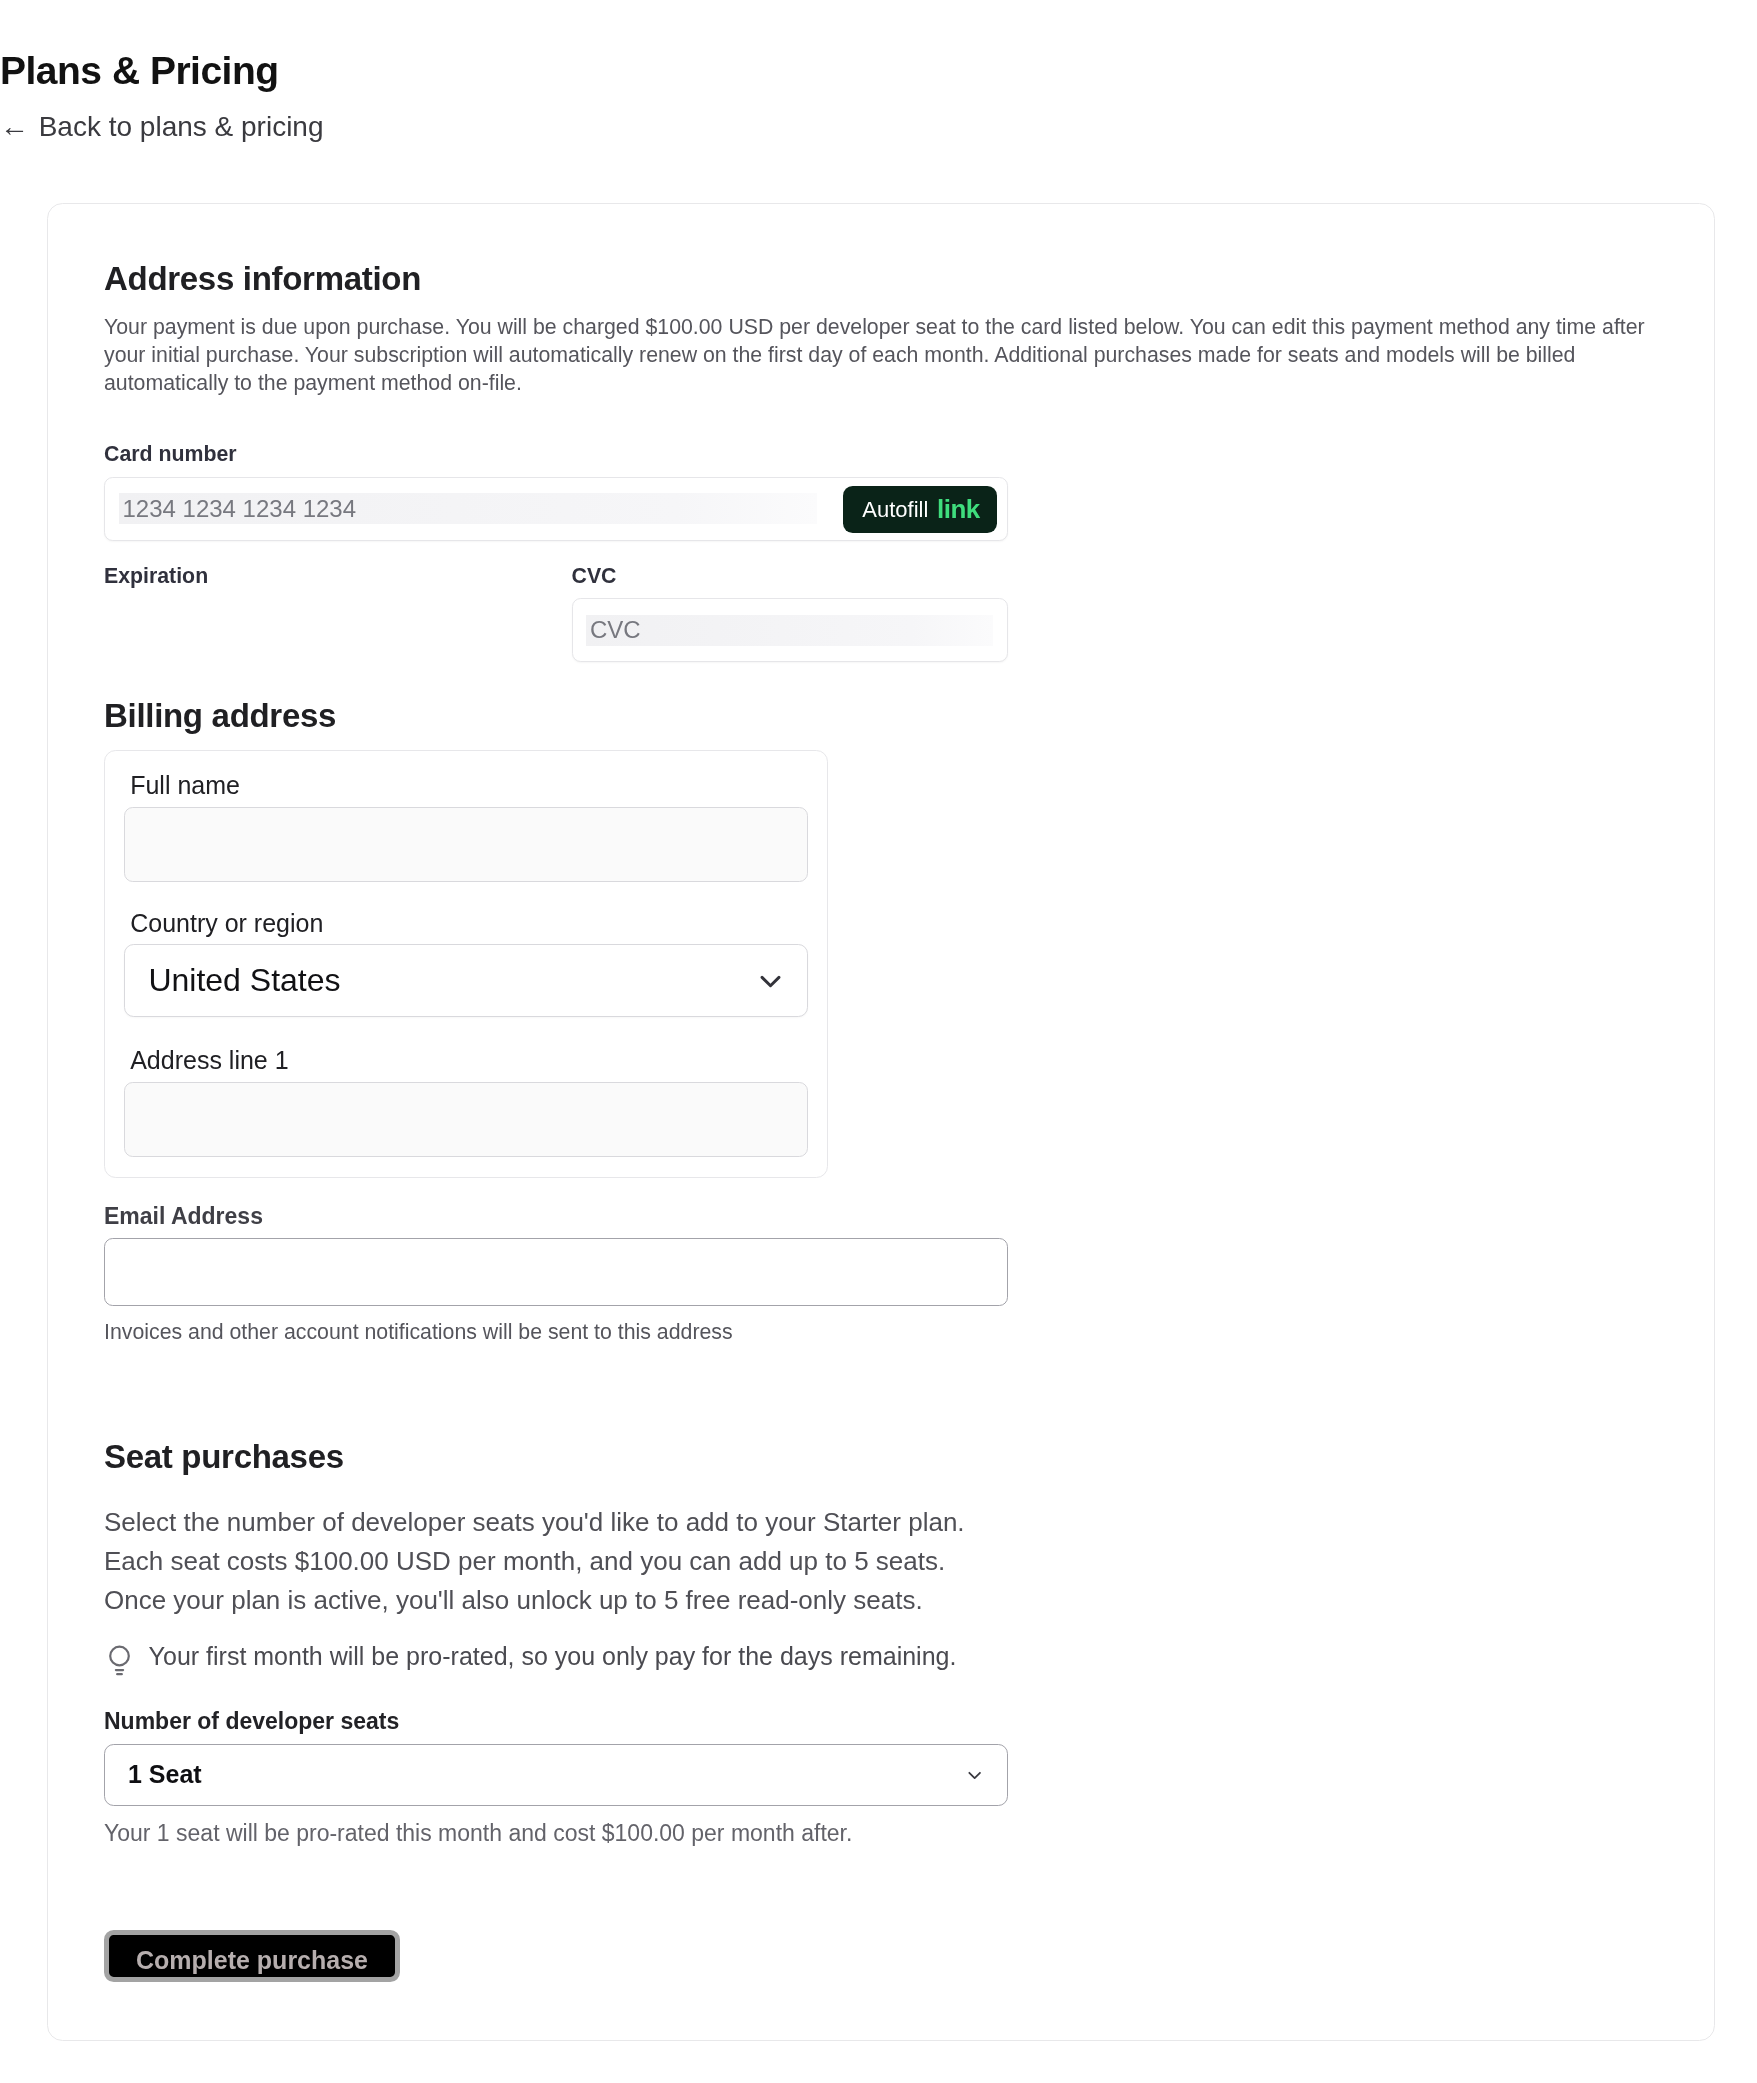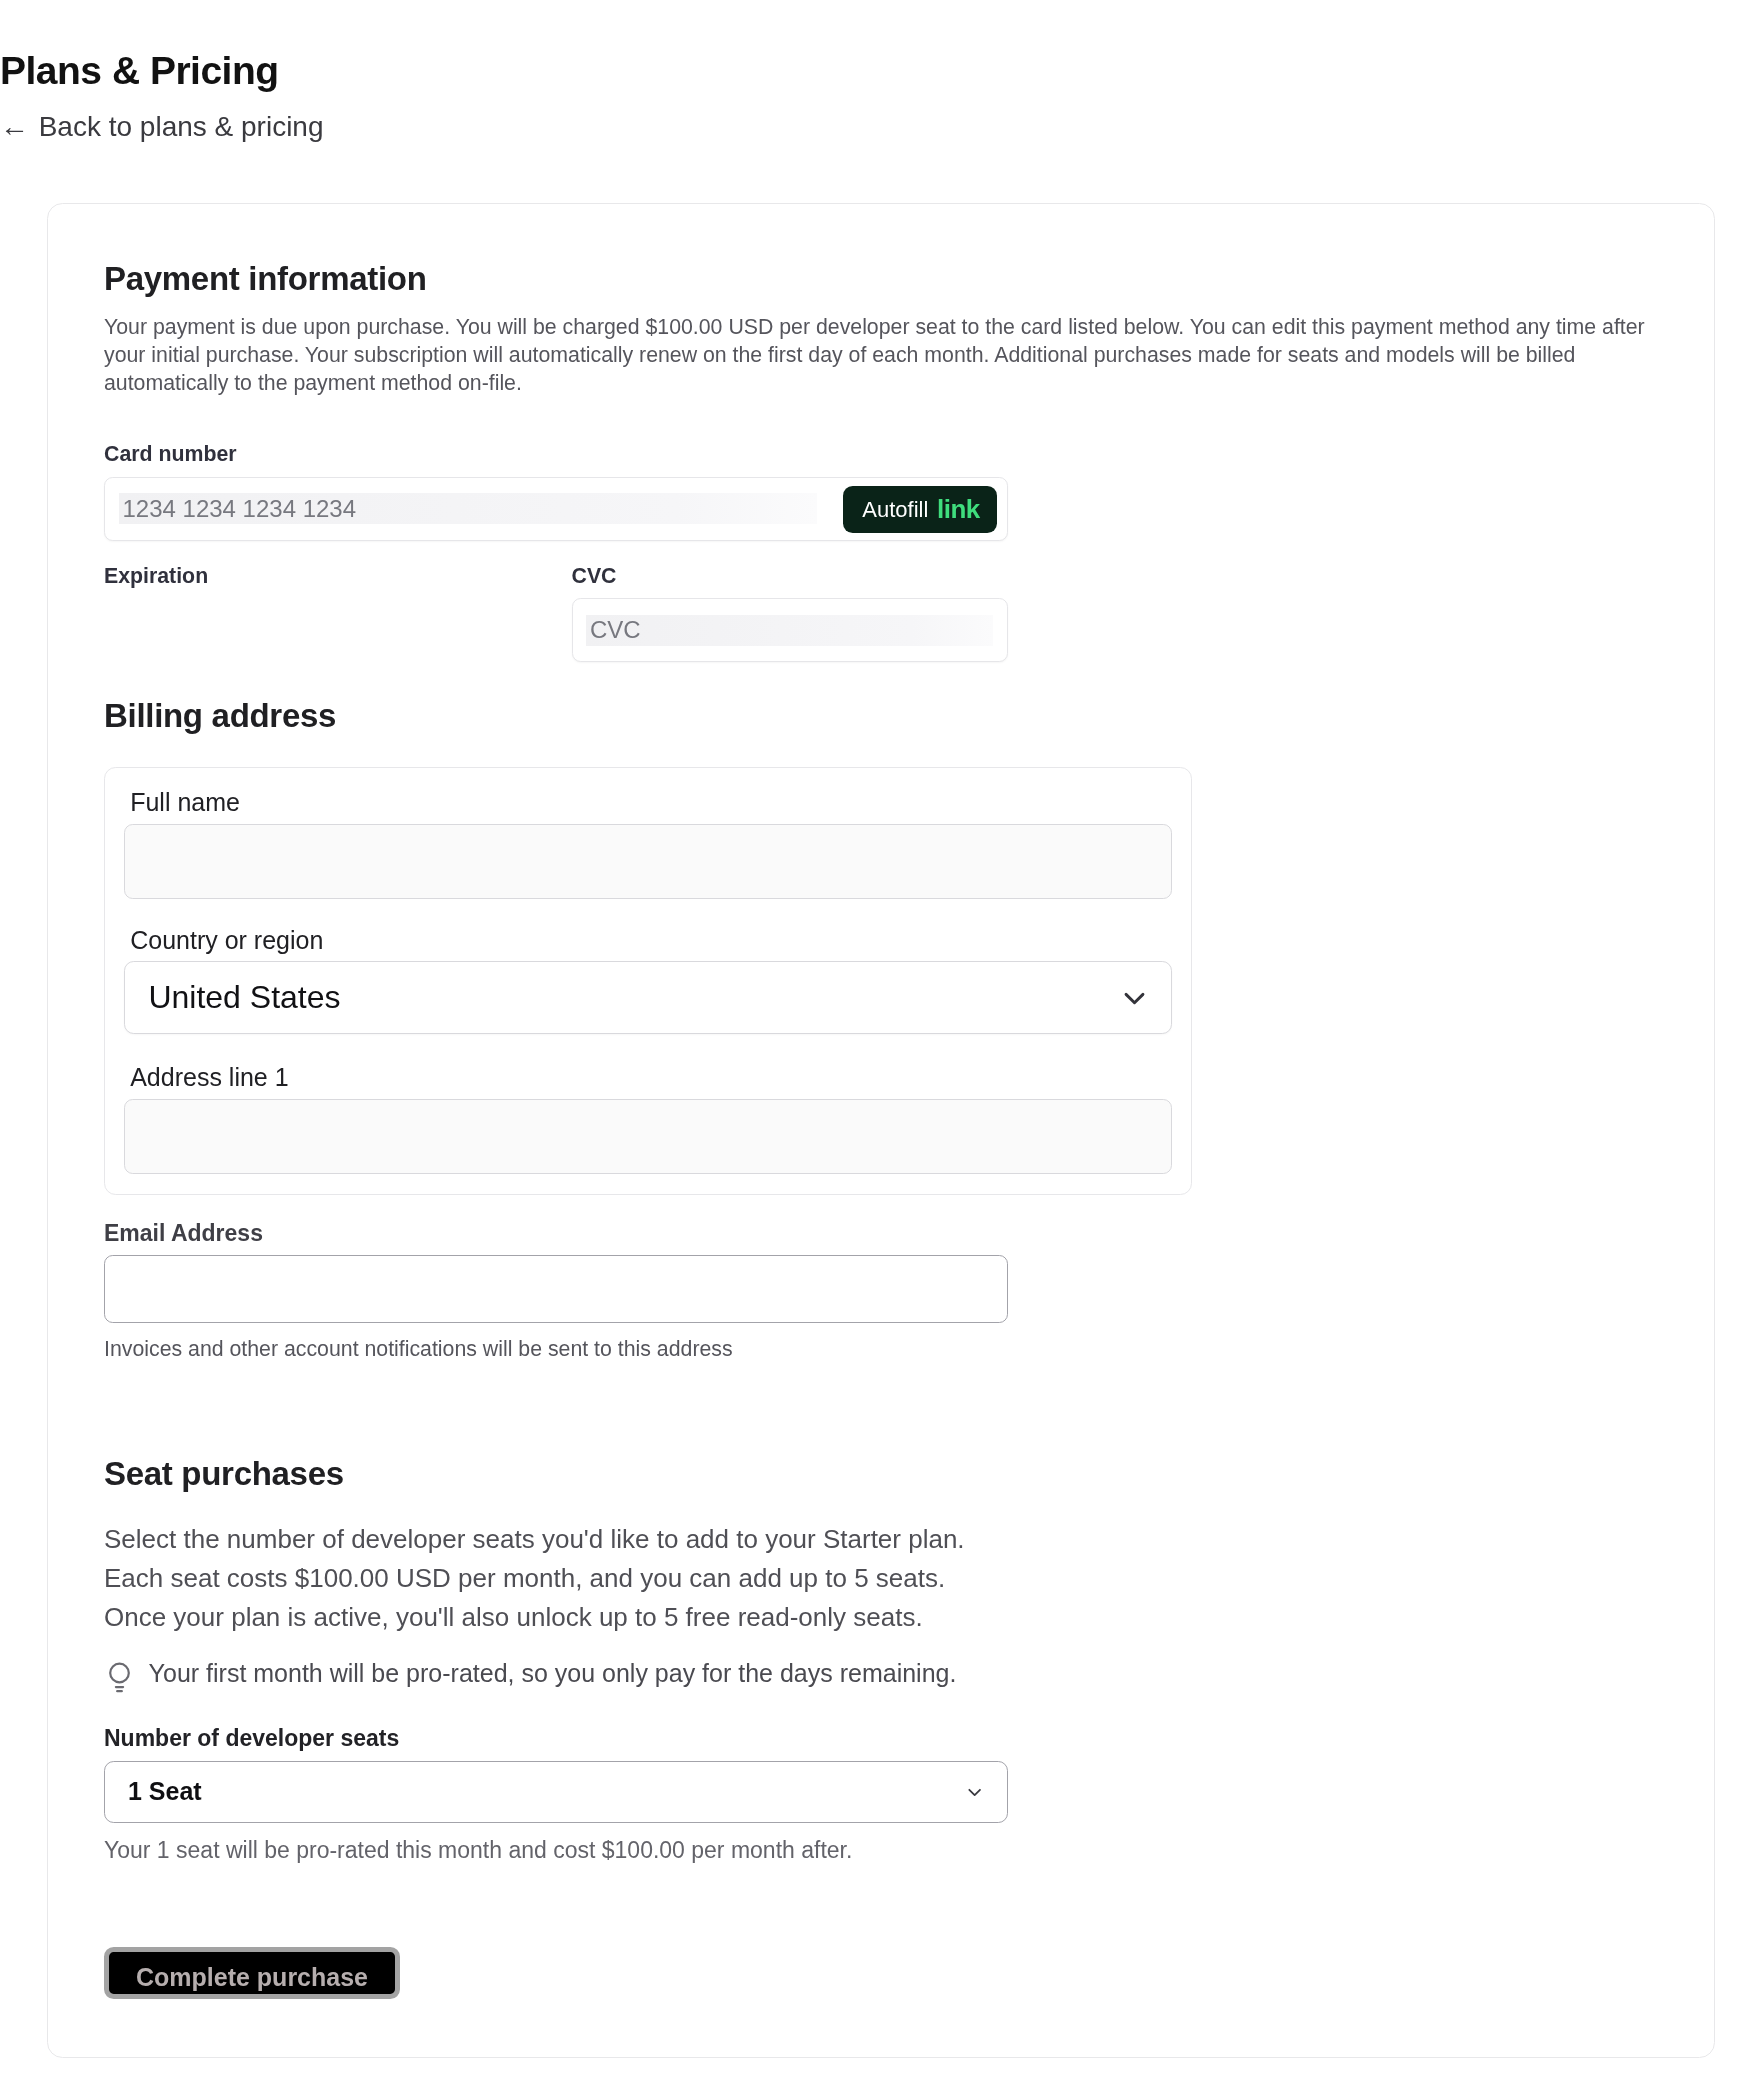--- a/index.html
+++ b/index.html
@@ -73,21 +73,21 @@
   }
   .autofill-btn .autofill-word { color:#ffffff; font-size:22px; font-weight:500; }
   .autofill-btn .link-word { color:#3fdd7d; font-size:26px; font-weight:700; letter-spacing:-0.5px; }
 
   .exp-cvc-row { display:flex; gap:31px; margin-top:23px; }
   .exp-cvc-row .col { width:437px; }
 
   
   .billing-heading { margin-top:35px; }
   .billing-box {
-    margin-top:32px; width:1088px;
+    margin-top:15px; width:724px;
     border:1px solid #e7e7ea; border-radius:11.6px;
     padding:19.4px 19.4px 19.4px 19.4px;
   }
   .billing-label { font-size:25px; color:#202024; margin:0 0 6.8px 5.8px; font-weight:400; }
   .billing-input {
     width:100%; height:75px;
     background:#fafafa; border:1px solid #d9d9dd; border-radius:8.7px;
     outline:none; padding:0 19.4px; font-size:26px; color:#18181b;
     font-family:"Liberation Sans","DejaVu Sans",sans-serif;
   }
@@ -143,21 +143,21 @@
   <div class="page-header">
     <div class="page-title">Plans &amp; Pricing</div>
     <a class="back-link">
       <span class="arrow">←</span>
       <span>Back to plans &amp; pricing</span>
     </a>
   </div>
 
   <div class="card">
 
-    <h2 class="section-heading">Payment information</h2>
+    <h2 class="section-heading">Address information</h2>
     <p class="pay-desc">Your payment is due upon purchase. You will be charged $100.00 USD per developer seat to the card listed below. You can edit this payment method any time after your initial purchase. Your subscription will automatically renew on the first day of each month. Additional purchases made for seats and models will be billed automatically to the payment method on-file.</p>
 
     <div class="form-col">
 
       <div class="field-label" style="margin-top:45px;">Card number</div>
       <div class="stripe-input card-number-wrap">
         <input type="text" placeholder="1234 1234 1234 1234" style="">
         <button class="autofill-btn">
           <span class="autofill-word">Autofill</span>
           <span class="link-word">link</span>

